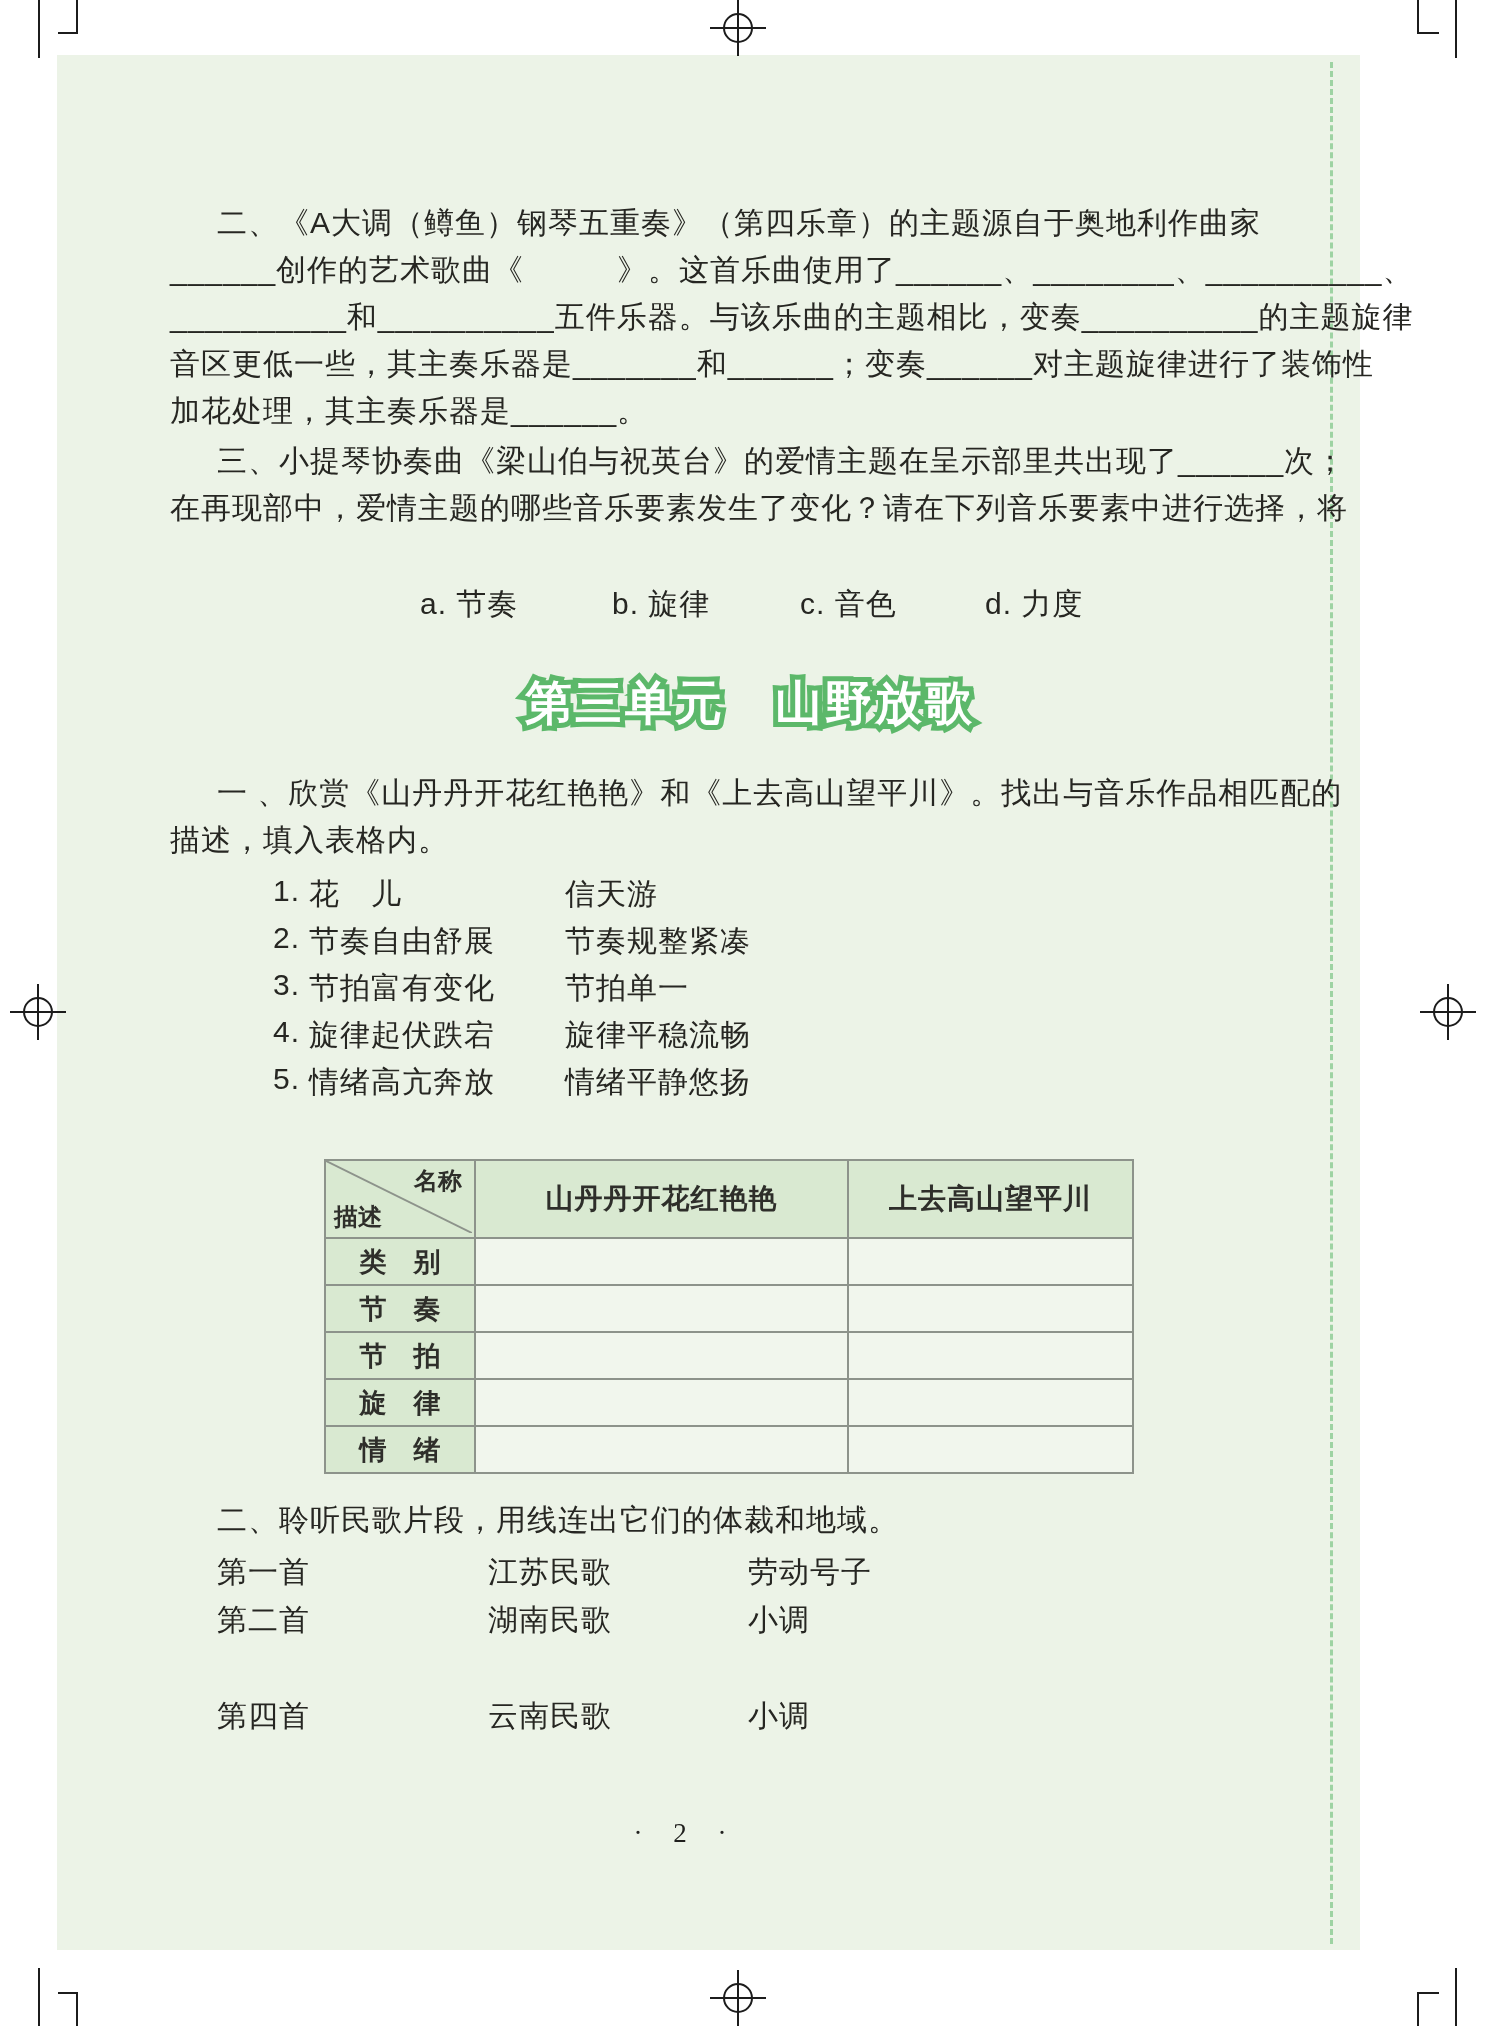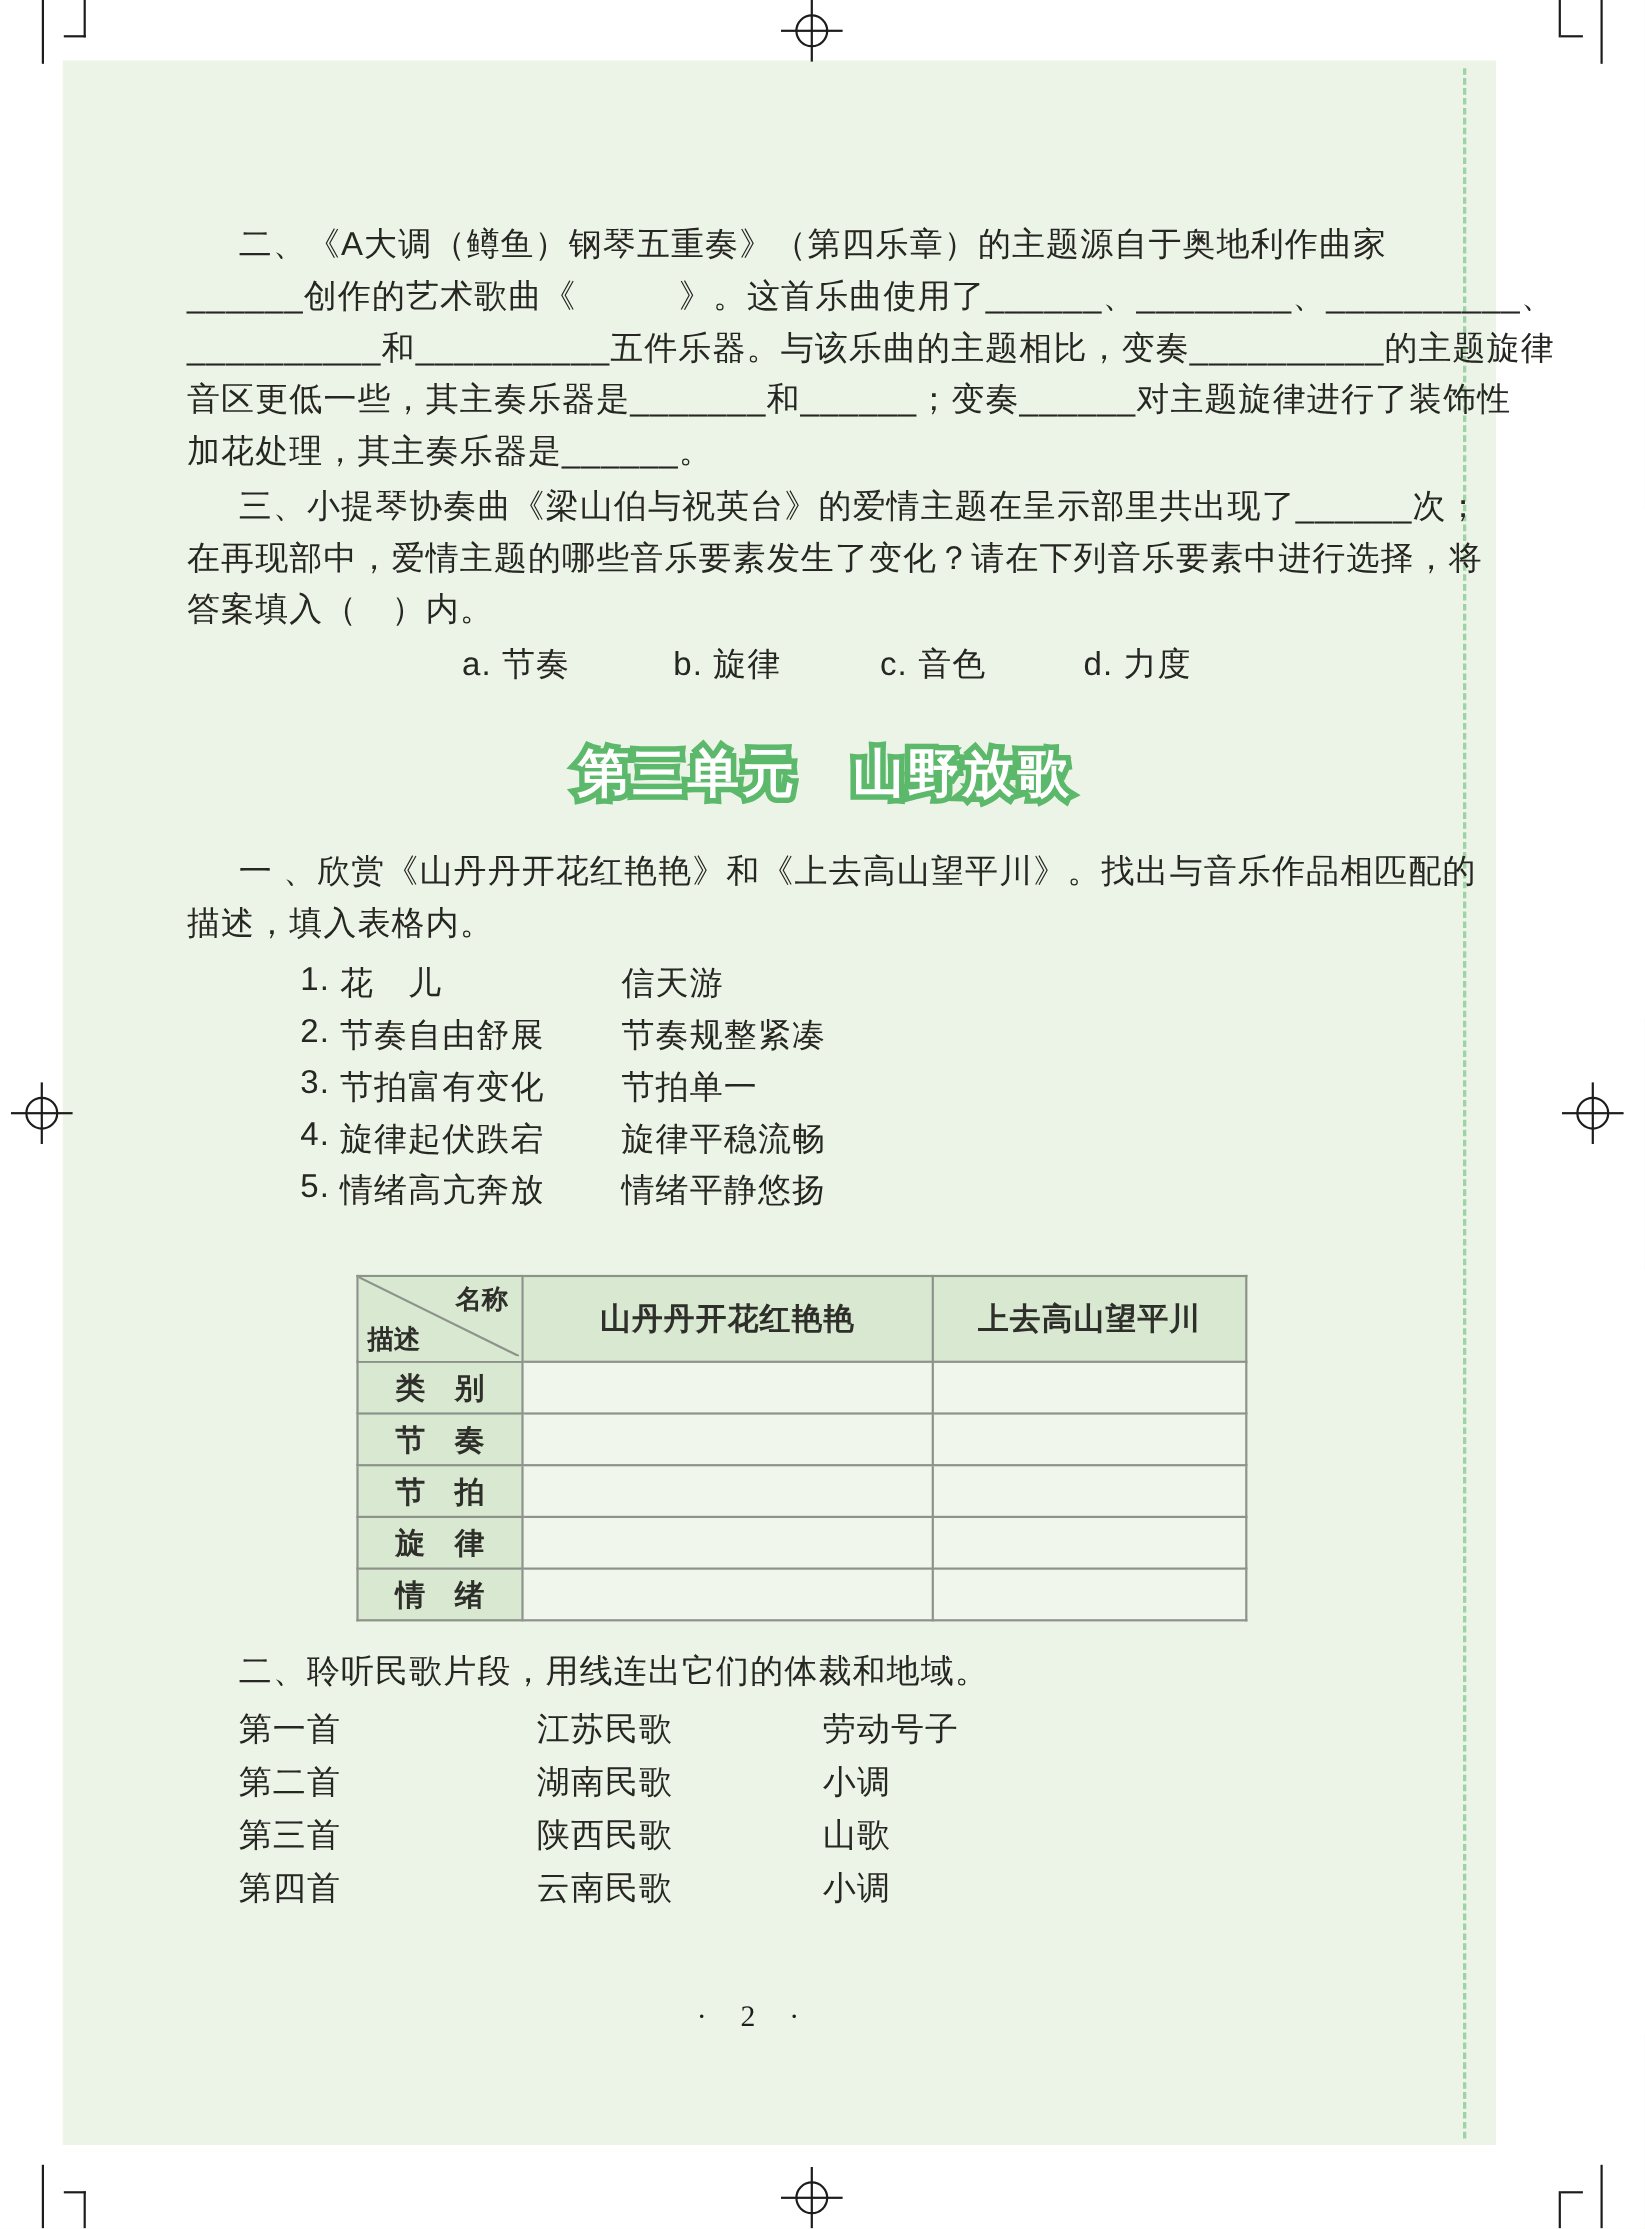--- a/index.html
+++ b/index.html
@@ -86,21 +86,20 @@
   <div class="reg" style="left:1433px;top:997px;"></div>
 
   <div class="bline indent" style="top:203px;">二、《A大调（鳟鱼）钢琴五重奏》（第四乐章）的主题源自于奥地利作曲家</div>
   <div class="bline" style="top:250px;">______创作的艺术歌曲《　　　》。这首乐曲使用了______、________、__________、</div>
   <div class="bline" style="top:297px;">__________和__________五件乐器。与该乐曲的主题相比，变奏__________的主题旋律</div>
   <div class="bline" style="top:344px;">音区更低一些，其主奏乐器是_______和______；变奏______对主题旋律进行了装饰性</div>
   <div class="bline" style="top:391px;">加花处理，其主奏乐器是______。</div>
 
   <div class="bline indent" style="top:441px;">三、小提琴协奏曲《梁山伯与祝英台》的爱情主题在呈示部里共出现了______次；</div>
   <div class="bline" style="top:488px;">在再现部中，爱情主题的哪些音乐要素发生了变化？请在下列音乐要素中进行选择，将</div>
-  <div class="bline" style="top:535px;">答案填入（　）内。</div>
   <div class="opt" style="left:420px;top:584px;">a. 节奏</div>
   <div class="opt" style="left:612px;top:584px;">b. 旋律</div>
   <div class="opt" style="left:800px;top:584px;">c. 音色</div>
   <div class="opt" style="left:985px;top:584px;">d. 力度</div>
 
   <div class="unit-title-wrap">
     <span class="t-stroke">第三单元　山野放歌</span>
     <span class="t-fill">第三单元　山野放歌</span>
   </div>
 
@@ -183,25 +182,20 @@
   <div class="match-row" style="top:1552px;">
     <span class="mr-piece">第一首</span>
     <span class="mr-region">江苏民歌</span>
     <span class="mr-genre">劳动号子</span>
   </div>
   <div class="match-row" style="top:1600px;text-align:right;">
     <span class="mr-piece">第二首</span>
     <span class="mr-region">湖南民歌</span>
     <span class="mr-genre">小调</span>
   </div>
-  <div class="match-row" style="top:1648px;">
-    <span class="mr-piece">第三首</span>
-    <span class="mr-region">陕西民歌</span>
-    <span class="mr-genre">山歌</span>
-  </div>
   <div class="match-row" style="top:1696px;">
     <span class="mr-piece">第四首</span>
     <span class="mr-region">云南民歌</span>
     <span class="mr-genre">小调</span>
   </div>
 
   <div class="page-num">· 2 ·</div>
 
 </div>
 

